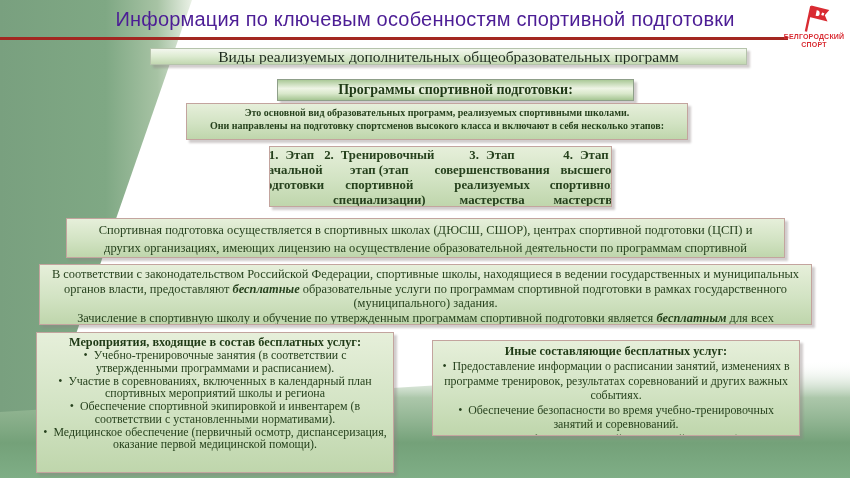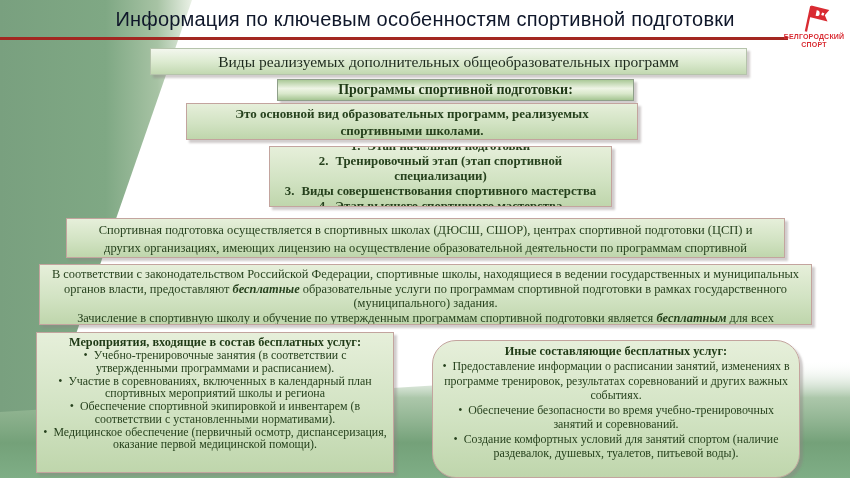--- a/index.html
+++ b/index.html
@@ -3,75 +3,75 @@
 <meta charset="utf-8">
 <style>
   html,body{margin:0;padding:0;background:#888;}
   .slide{
     position:relative;width:850px;height:478px;background:#ffffff;overflow:hidden;
     font-family:"Liberation Serif",serif;margin:0 auto;
   }
   .bg{position:absolute;left:0;top:0;width:850px;height:478px;z-index:0;}
   .page-title{
     position:absolute;top:8px;left:0;width:100%;text-align:center;z-index:2;
-    font-family:"Liberation Sans",sans-serif;font-size:20px;color:#0f172a;letter-spacing:.2px;
+    font-family:"Liberation Sans",sans-serif;font-size:20px;color:#4c1d95;letter-spacing:.2px;
   }
   .red-line{position:absolute;top:37px;left:0;width:788px;height:3px;background:#a32721;z-index:1;}
   .logo{position:absolute;top:3px;right:4px;width:64px;text-align:center;z-index:3;}
   .logo .flag{display:block;margin:0 auto;}
   .logo-text{
     font-family:"Liberation Sans",sans-serif;font-weight:bold;color:#d92b32;
     font-size:7px;line-height:1.12;letter-spacing:.2px;
   }
   .gbox{
     position:absolute;z-index:2;box-sizing:border-box;text-align:center;overflow:hidden;
     background:linear-gradient(180deg,#e6efda 0%,#d2e3c3 55%,#bfd6ac 100%);
     border:1px solid #c3a49e;color:#26411d;
     box-shadow:3px 3px 2px rgba(140,130,130,.40);
   }
   .banner{
-    left:150px;top:48px;width:597px;height:27px;
+    left:150px;top:48px;width:597px;height:17px;
     display:flex;align-items:center;justify-content:center;
     font-size:15.5px;color:#1d2a1d;
     background:linear-gradient(180deg,#f3f7ee 0%,#ddebd1 50%,#c2d8b1 100%);
     border:1px solid #b5c3ab;
   }
   .subbanner{
     left:277px;top:79px;width:357px;height:22px;
     display:flex;align-items:center;justify-content:center;
     font-weight:bold;font-size:14px;color:#1f3a16;
     background:linear-gradient(180deg,#abc998 0%,#eef4e5 42%,#d9e8cb 68%,#a6c593 100%);
     border:1px solid #8f9f8a;
   }
   .intro-box{
-    left:186px;top:103px;width:452px;height:37px;padding:2px 6px;
-    font-weight:bold;font-size:13px;line-height:1.3;
+    left:186px;top:103px;width:502px;height:37px;padding:2px 6px;
+    font-weight:bold;font-size:10px;line-height:1.3;
   }
   .stages-box{
     left:269px;top:146px;width:343px;height:61px;padding:1px 4px;
     font-weight:bold;font-size:12.8px;line-height:1.18;
-    display:flex;flex-direction:column;justify-content:center;
+    display:flex;flex-direction:row;justify-content:center;
   }
   .stage-num{margin-right:7px;}
   .org-box{
     left:66px;top:218px;width:719px;height:40px;padding:2px 14px;
     font-size:12.5px;line-height:1.45;
   }
   .law-box{
     left:39px;top:264px;width:773px;height:61px;padding:2px 7px;
     font-size:12.4px;line-height:1.18;
   }
   .law-box p{margin:0;}
   .bi{font-weight:bold;font-style:italic;}
   .services-box{padding:3px 6px;font-size:11.9px;}
   .services-box .box-title{font-weight:bold;font-size:12.3px;color:#1f3a16;}
   .services-box ul{list-style:none;margin:0;padding:0;}
   .services-box li::before{content:"\2022\00a0\00a0";}
   .left-services{left:36px;top:332px;width:358px;height:141px;line-height:1.07;}
-  .right-services{left:432px;top:340px;width:368px;height:138px;line-height:1.22;border-radius:24px;}
+  .right-services{left:432px;top:340px;width:368px;height:96px;line-height:1.22;}
 </style>
 </head>
 <body>
 
 <div class="slide">
 
   <svg class="bg" width="850" height="478" viewBox="0 0 850 478" aria-hidden="true">
     <defs>
       <linearGradient id="gw" x1="0%" y1="0%" x2="100%" y2="0%">
         <stop offset="0%" stop-color="#79a07f"></stop>
@@ -114,21 +114,21 @@
   </div>
 
   <div class="gbox stages-box">
     <div class="stage">
       <span class="stage-num">1.</span><span>Этап начальной подготовки</span>
     </div>
     <div class="stage">
       <span class="stage-num">2.</span><span>Тренировочный этап (этап спортивной специализации)</span>
     </div>
     <div class="stage">
-      <span class="stage-num">3.</span><span>Виды совершенствования спортивного мастерства</span>
+      <span class="stage-num">3.</span><span>Этап совершенствования реализуемых мастерства</span>
     </div>
     <div class="stage">
       <span class="stage-num">4.</span><span>Этап высшего спортивного мастерства</span>
     </div>
   </div>
 
   <div class="gbox org-box">Спортивная подготовка осуществляется в спортивных школах (ДЮСШ, СШОР), центрах спортивной подготовки (ЦСП) и других организациях, имеющих лицензию на осуществление образовательной деятельности по программам спортивной подготовки.</div>
 
   <div class="gbox law-box">
     <p><span>В соответствии с законодательством Российской Федерации, спортивные школы, находящиеся в ведении государственных и муниципальных органов власти, предоставляют </span><span class="bi">бесплатные</span><span> образовательные услуги по программам спортивной подготовки в рамках государственного (муниципального) задания.</span></p>

